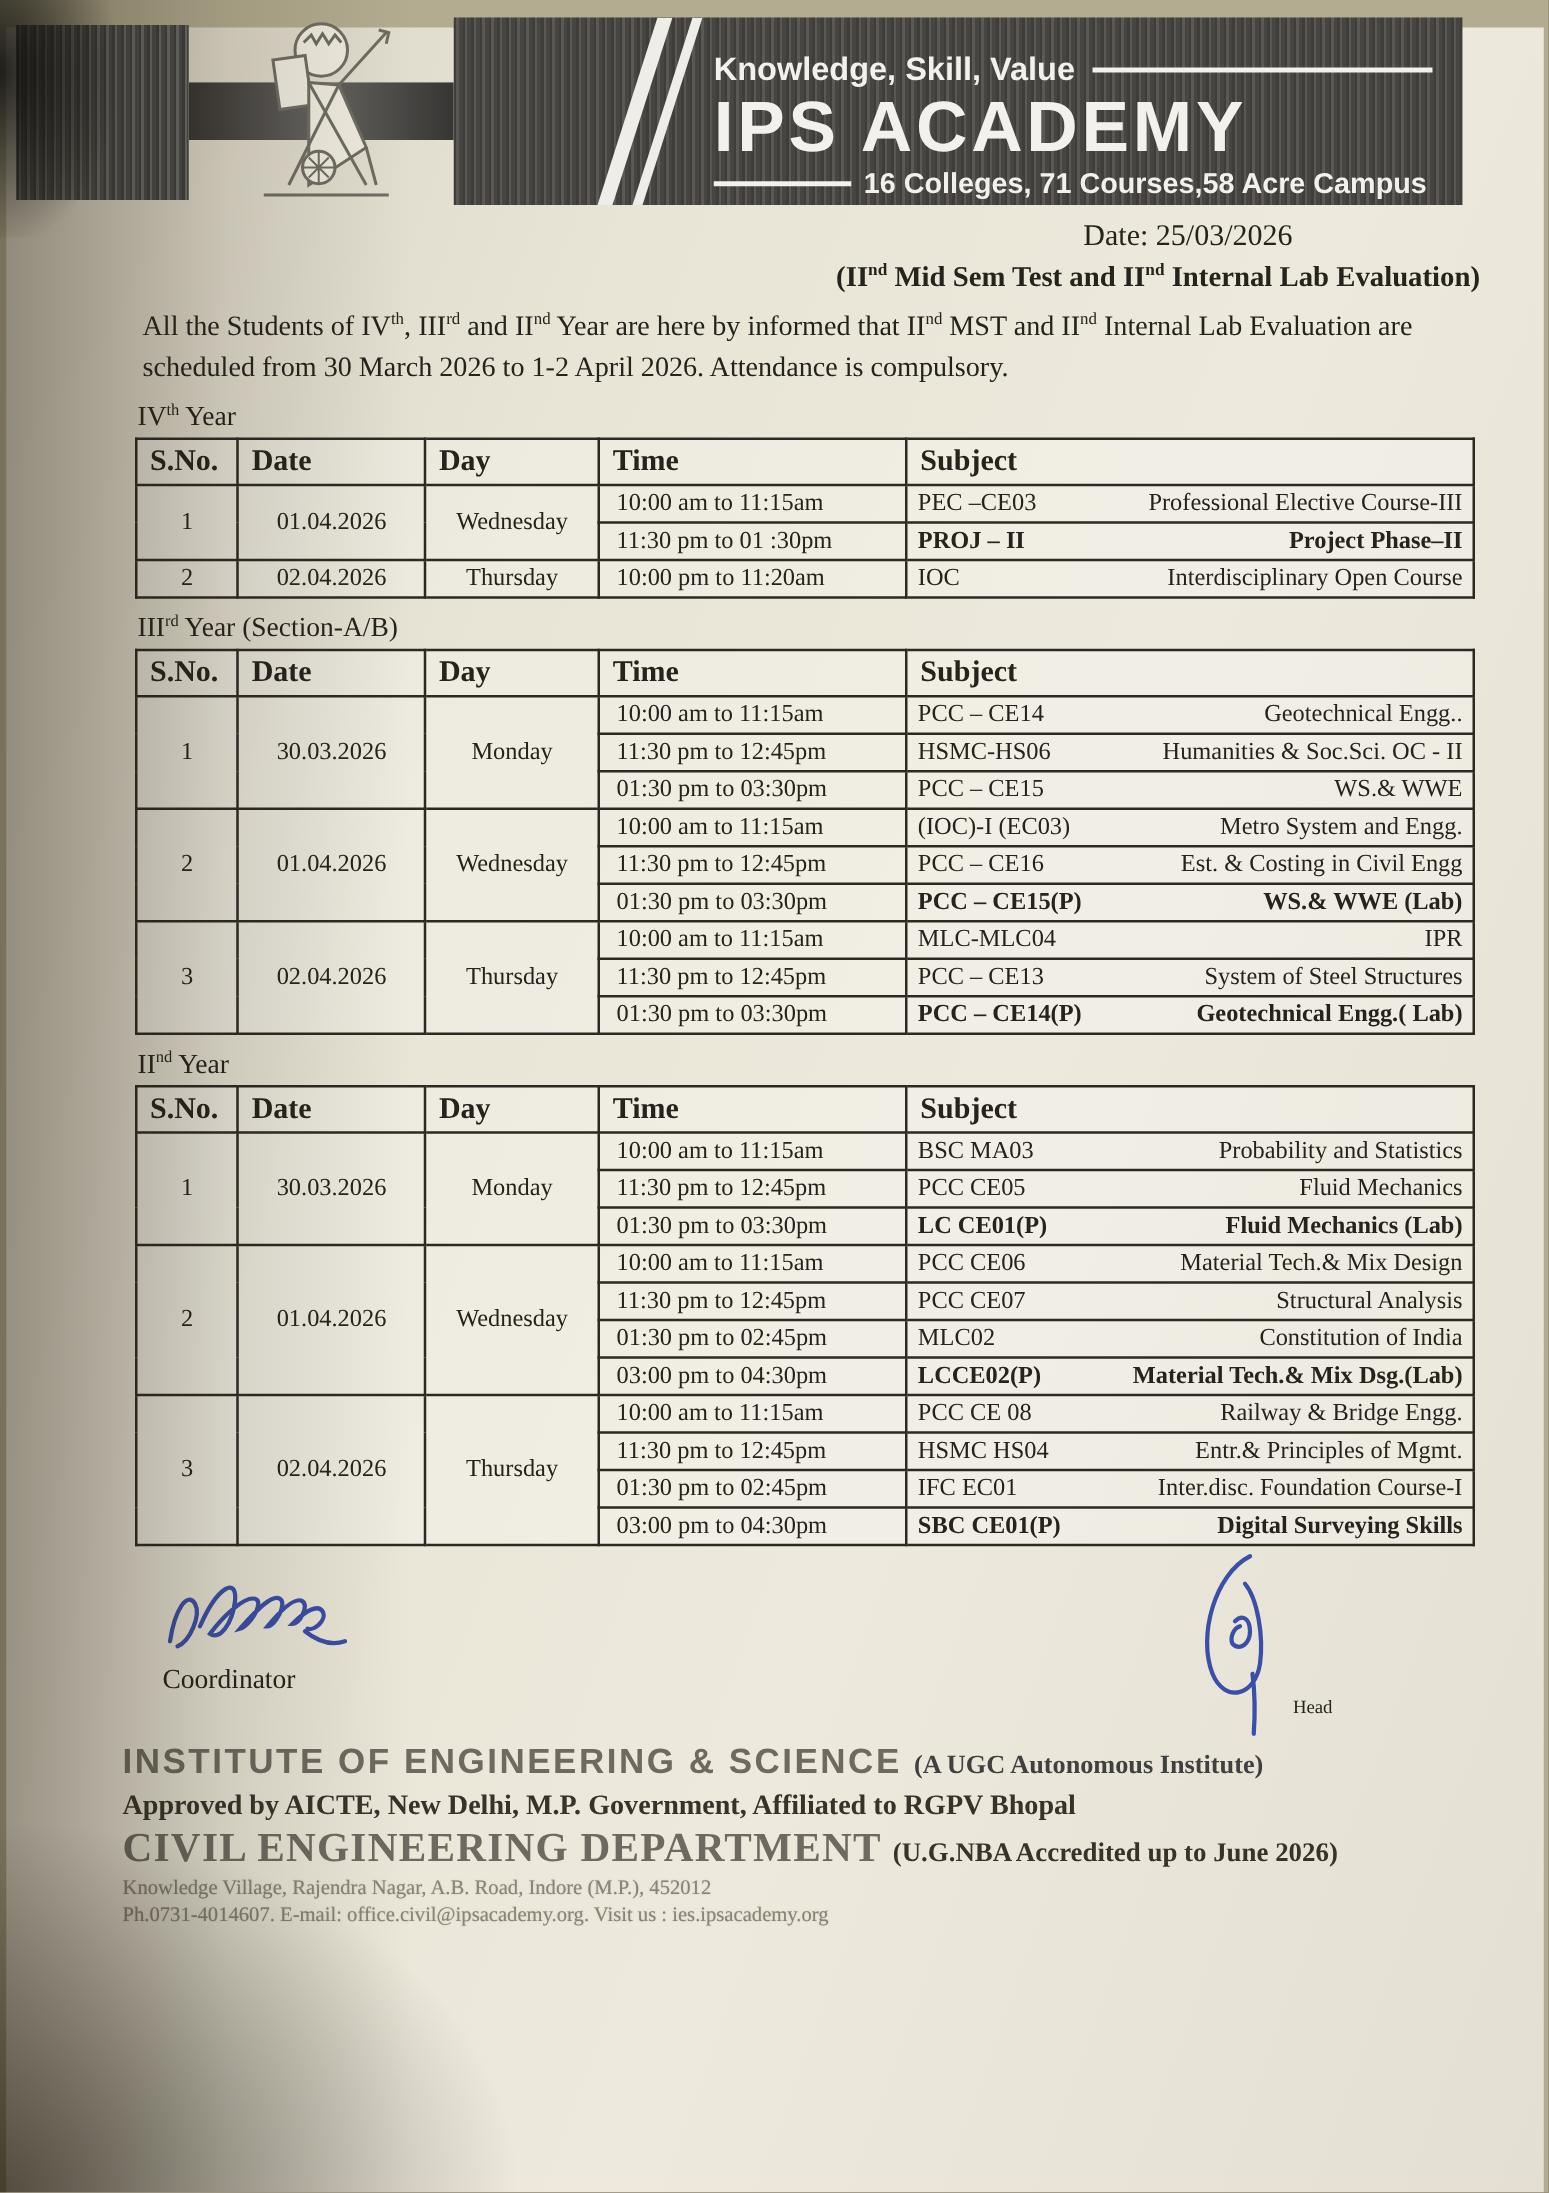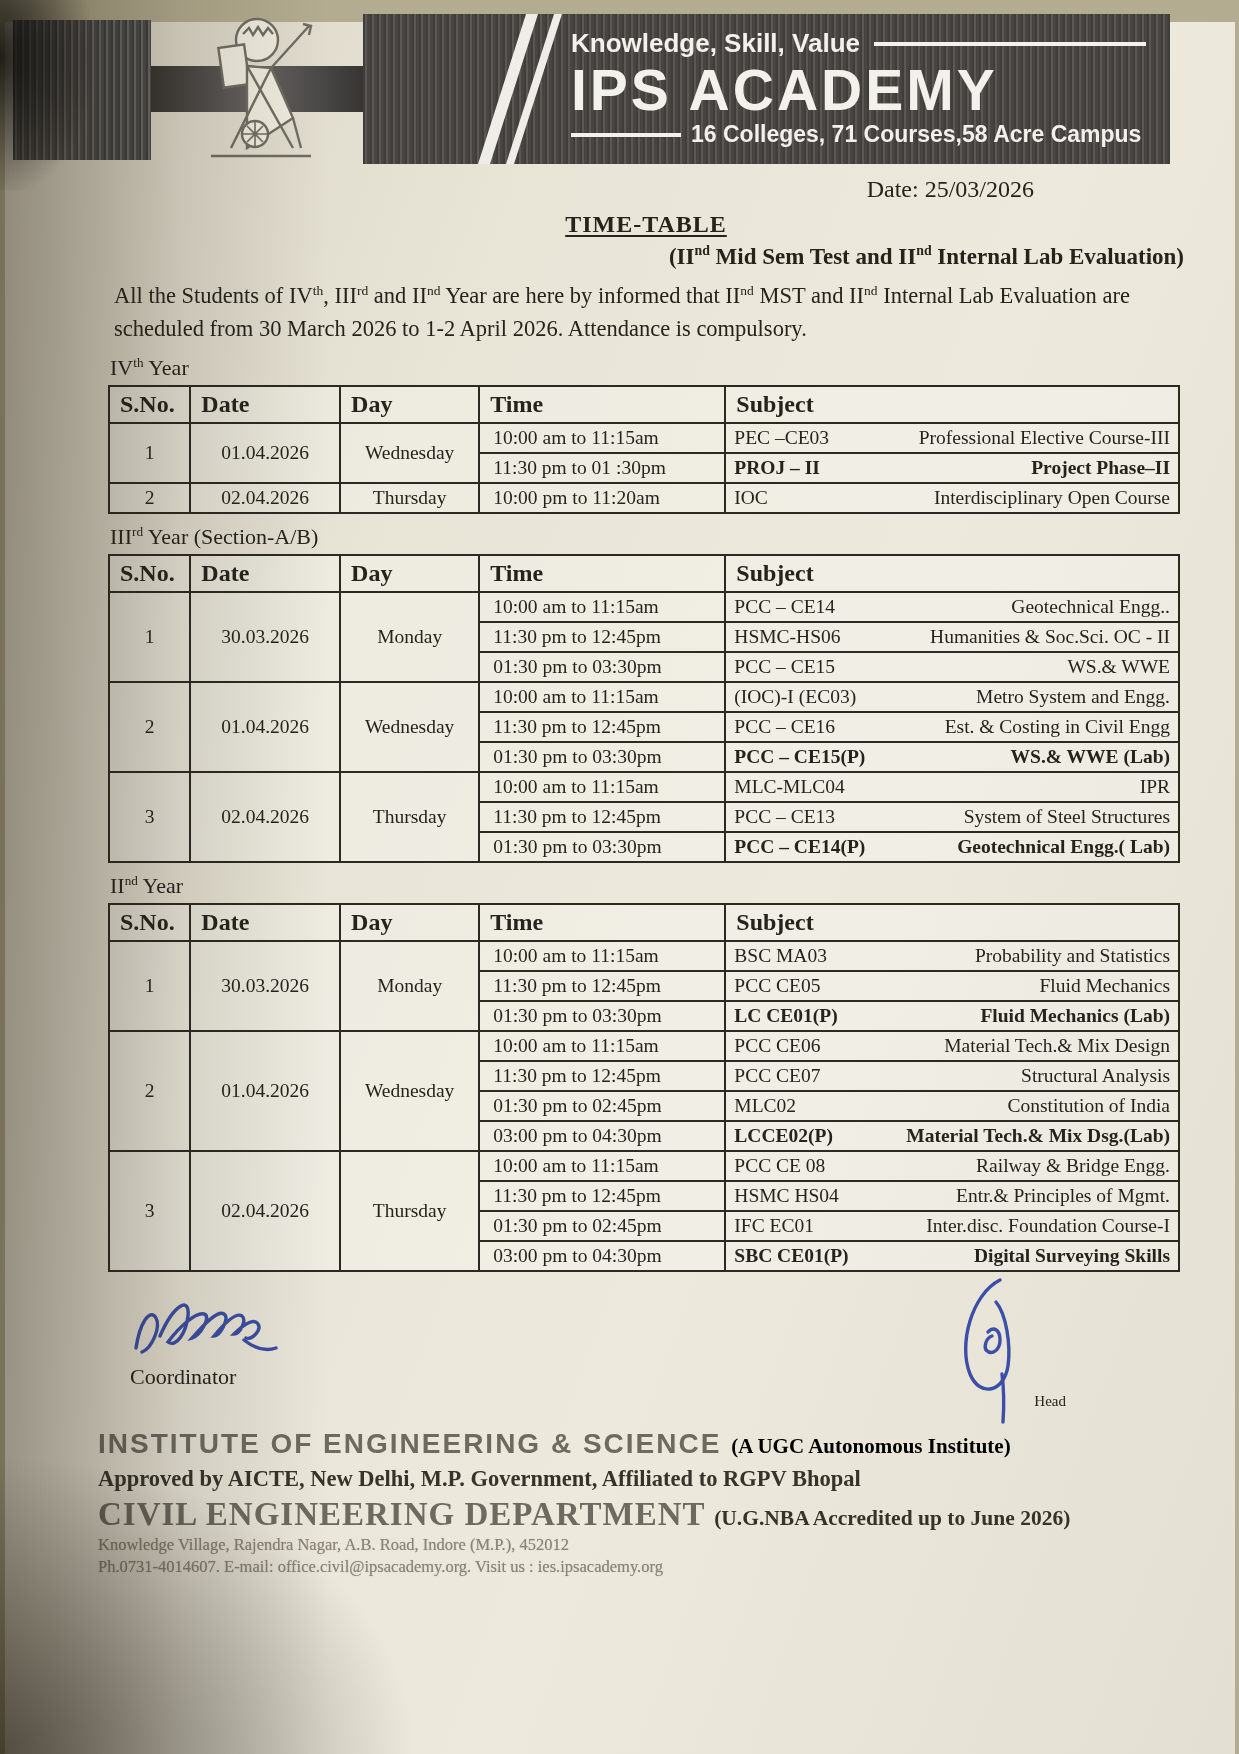--- a/index.html
+++ b/index.html
@@ -19,21 +19,21 @@
 
   
   .masthead{display:flex;align-items:flex-start;margin:4px 14px 0 -95px;height:152px;}
   .strip-left{width:138px;height:140px;margin-top:12px;
       background:repeating-linear-gradient(90deg,#3e3e3e 0 2px,#6b6b6b 2px 4px,#4a4a4a 4px 7px);}
   .logo-box{width:212px;height:158px;position:relative;}
   .banner{flex:1;height:150px;margin-top:6px;position:relative;overflow:hidden;
       background:#514e4a;
       background-image:repeating-linear-gradient(90deg,rgba(0,0,0,0.22) 0 2px,rgba(255,255,255,0.06) 2px 4px,rgba(0,0,0,0.12) 4px 7px);}
   .banner-stripes{position:absolute;left:105px;top:0;height:100%;width:140px;}
-  .banner-text{position:absolute;left:208px;top:14px;right:18px;color:#f3f1ec;font-family:"Liberation Sans",sans-serif;}
+  .banner-text{position:absolute;left:208px;top:26px;right:18px;color:#f3f1ec;font-family:"Liberation Sans",sans-serif;}
   .k-line{display:flex;align-items:center;gap:14px;font-weight:bold;font-size:26px;}
   .k-line .rule{flex:1;height:4px;background:#f3f1ec;margin-right:6px;}
   .brand{font-weight:bold;font-size:57px;letter-spacing:3px;line-height:1.02;margin-top:2px;}
   .t-line{display:flex;align-items:center;gap:10px;font-weight:bold;font-size:23px;margin-top:2px;}
   .t-line .rule2{width:110px;height:4px;background:#f3f1ec;}
 
   
   .date-line{text-align:right;font-size:24px;margin:16px 150px 0 0;}
   .doc-title{text-align:center;font-size:24px;font-weight:bold;letter-spacing:1px;margin-top:8px;}
   .doc-title span{text-decoration:underline;text-underline-offset:3px;}
@@ -59,21 +59,21 @@
 
   
   .sig-row{position:relative;height:168px;margin-top:6px;}
   .sig-left{position:absolute;left:18px;top:0;}
   .sig-left .lbl{font-size:22px;margin-top:-14px;margin-left:4px;}
   .sig-right{position:absolute;right:118px;top:-4px;display:flex;align-items:flex-end;}
   .sig-right .lbl{font-size:15px;margin-left:-6px;margin-bottom:14px;}
   .footer{margin:-18px 0 0 -10px;}
   .inst-line{font-family:"Liberation Sans",sans-serif;font-weight:bold;font-size:28px;
              color:#6e6a60;letter-spacing:2px;}
-  .inst-line .suffix{font-family:"Liberation Serif",serif;font-size:21px;letter-spacing:0;color:#000000;}
+  .inst-line .suffix{font-family:"Liberation Serif",serif;font-size:21px;letter-spacing:0;color:#404040;}
   .approved-line{font-weight:bold;font-size:22.5px;color:#37332b;margin-top:6px;}
   .dept-line{font-weight:bold;font-size:33px;color:#6e6a61;letter-spacing:1px;margin-top:4px;}
   .dept-line .suffix{font-size:21.5px;color:#37332b;letter-spacing:0;}
   .addr,.contact{font-size:16.5px;color:#8a8476;margin-top:2px;text-shadow:0 0 1px rgba(138,132,118,0.6);}
 </style>
 </head>
 <body>
 
 <div class="photo">
   <div class="paper"></div>
@@ -119,21 +119,20 @@
           <div class="brand">IPS ACADEMY</div>
           <div class="t-line">
             <span class="rule2"></span>
             <span>16 Colleges, 71 Courses,58 Acre Campus</span>
           </div>
         </div>
       </div>
     </div>
 
     <div class="date-line">Date: 25/03/2026</div>
-    <div class="doc-title"><span>TIME-TABLE</span></div>
     <div class="doc-subtitle"><span>(II</span><sup>nd</sup><span> Mid Sem Test and II</span><sup>nd</sup><span> Internal Lab Evaluation)</span></div>
     <div class="intro"><span>All the Students of IV</span><sup>th</sup><span>, III</span><sup>rd</sup><span> and II</span><sup>nd</sup><span> Year are here by informed that II</span><sup>nd</sup><span> MST and II</span><sup>nd</sup><span> Internal Lab Evaluation are scheduled from 30 March 2026 to 1-2 April 2026. Attendance is compulsory.</span></div>
 
     <div class="section-label"><span>IV</span><sup>th</sup><span> Year</span></div>
     <table>
         <colgroup>
           <col class="c-sno">
           <col class="c-date">
           <col class="c-day">
           <col class="c-time">

